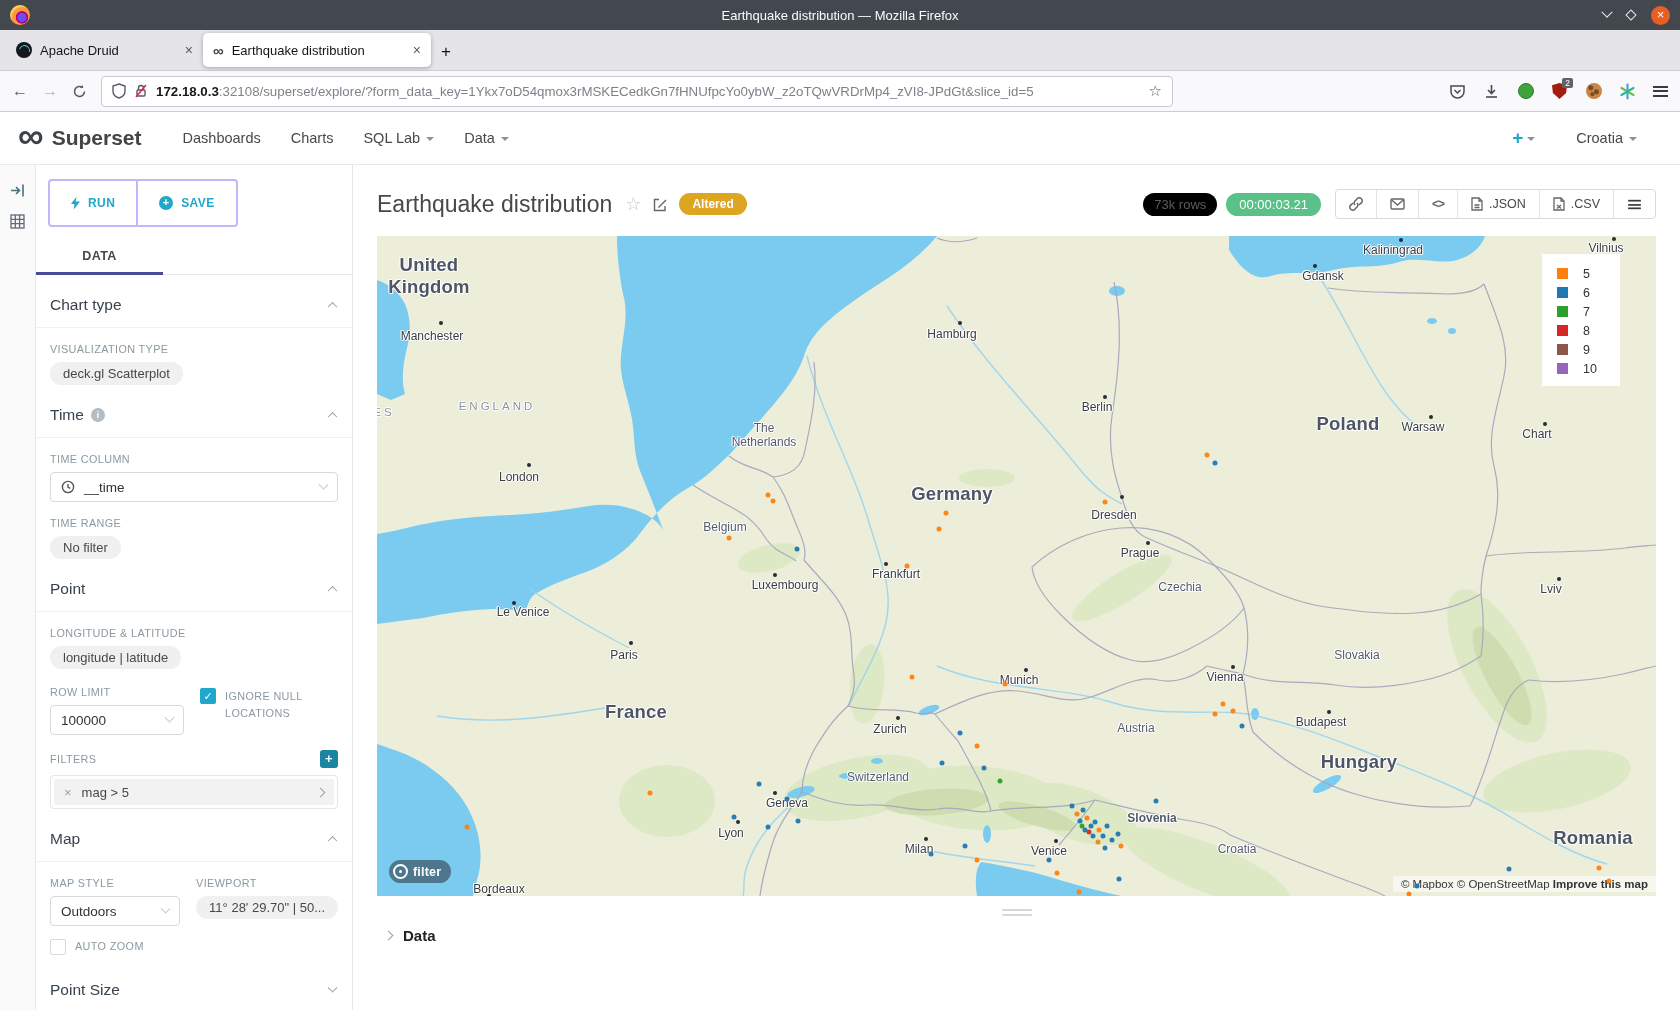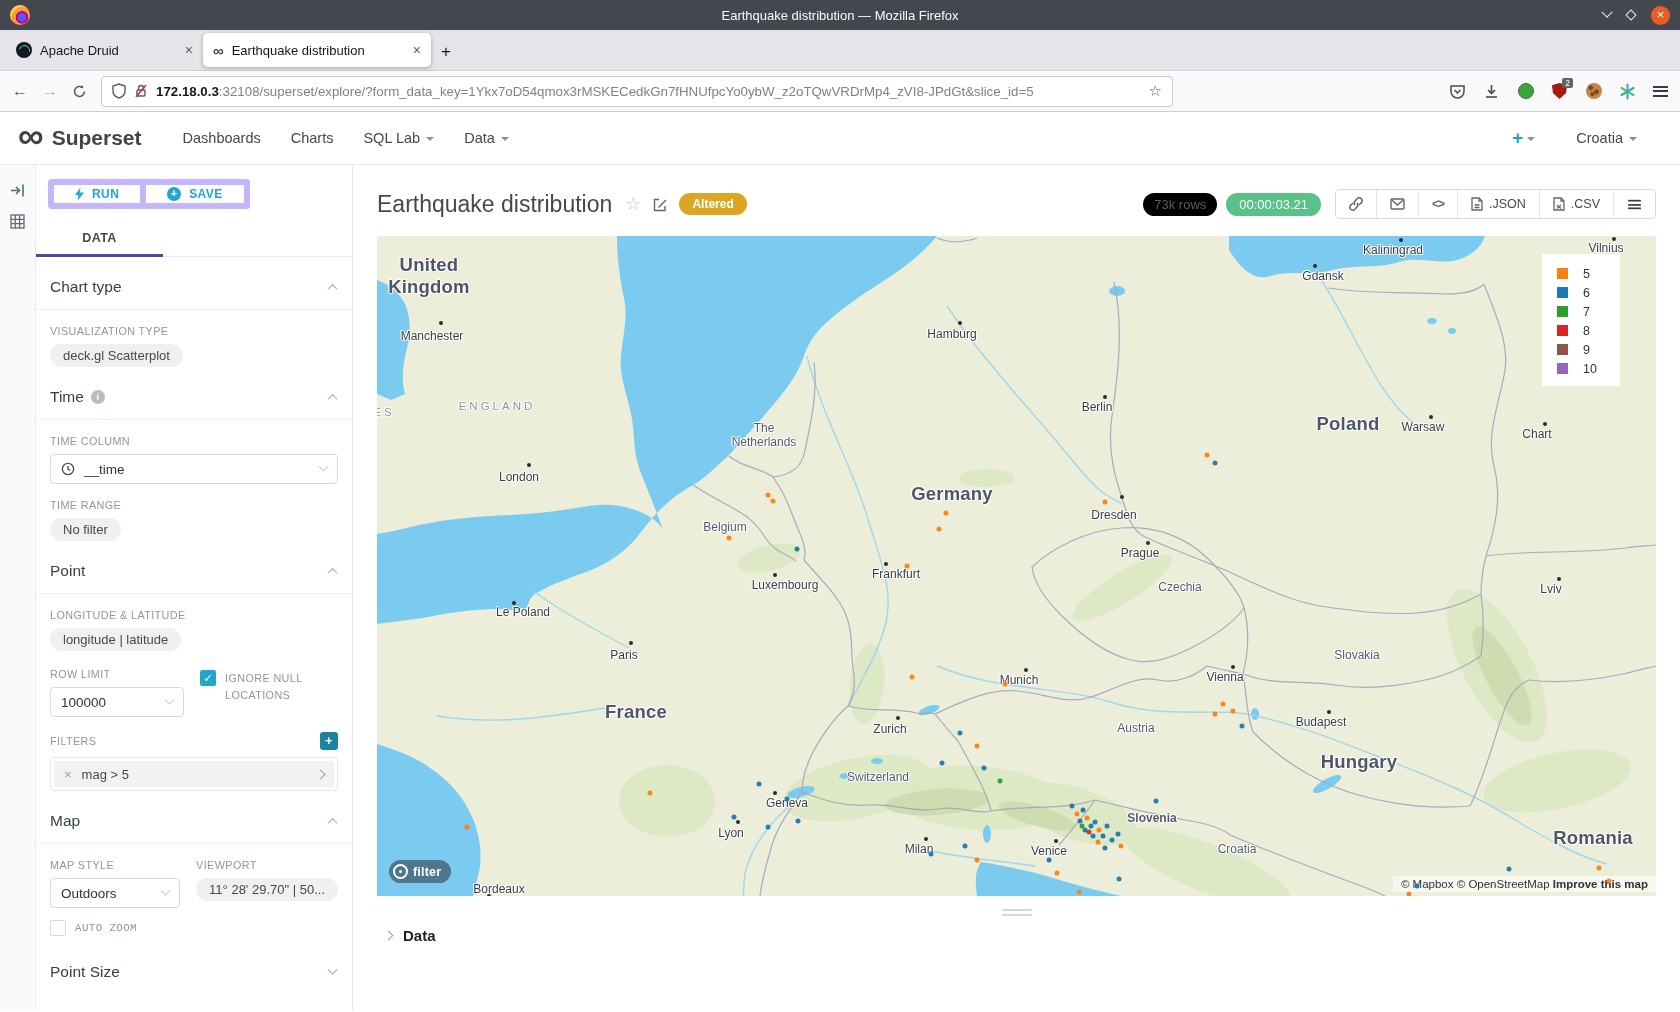--- a/index.html
+++ b/index.html
@@ -55,21 +55,21 @@
   .caret { width:0; height:0; border-left:4px solid transparent; border-right:4px solid transparent; border-top:4.5px solid #879399; margin-top:2px; }
   .snav-right { margin-left:auto; display:flex; align-items:center; gap:26px; padding-right:10px; }
   .plus-btn { color:#20a7c9; font-size:19px; font-weight:700; display:flex; align-items:center; gap:4px; }
 
   
   .workspace { display:flex; height:calc(1012px - 167px); }
   .rail { width:36px; background:#fafafa; border-right:1px solid #e9e9e9; display:flex; flex-direction:column; align-items:center; padding-top:18px; gap:16px; }
 
   .sidebar { width:317px; background:#fff; border-right:1px solid #e6e6e6; overflow:hidden; flex:none; }
   .btn-group { display:inline-flex; margin:14px 0 0 12px; }
-  .cta { height:30px; display:flex; align-items:center; gap:8px; padding:0 21px; border:6px solid #c4b5fd; color:#20a7c9; font-size:12px; font-weight:700; letter-spacing:.4px; background:#fff; }
+  .cta { height:48px; display:flex; align-items:center; gap:8px; padding:0 21px; border:2px solid #c4b5fd; color:#20a7c9; font-size:12px; font-weight:700; letter-spacing:.4px; background:#fff; }
   .cta.first { border-radius:4px 0 0 4px; }
   .cta.second { border-left:0; border-radius:0 4px 4px 0; }
   .bolt { width:9px; height:13px; background:#20a7c9; clip-path:polygon(62% 0,0 58%,38% 58%,30% 100%,100% 38%,52% 38%); }
   .plus-circle { width:14px; height:14px; border-radius:50%; background:#20a7c9; color:#fff; font-size:11px; font-weight:700; line-height:13px; text-align:center; }
   .tab-row { margin-top:15px; height:33px; border-bottom:1px solid #e8e8e8; position:relative; }
   .data-tab { position:absolute; left:0; top:0; width:127px; height:33px; text-align:center; padding-top:7px; font-size:12.5px; font-weight:700; color:#484848; letter-spacing:.4px; border-bottom:3px solid #484b9b; }
 
   .sec-head { display:flex; align-items:center; justify-content:space-between; padding:21px 16px 13px 14px; }
   .sec-title { font-size:15.5px; color:#37424e; display:flex; align-items:center; gap:7px; }
   .info-i { width:14px; height:14px; border-radius:50%; background:#b4bcc4; color:#fff; font-size:9.5px; line-height:14px; text-align:center; font-weight:700; }
@@ -349,21 +349,21 @@
         <span class="chev up"></span>
     </div>
     <div class="divider"></div>
     <div class="row2">
       <div style="width:134px;">
         <div class="ctl-label">MAP STYLE</div>
         <div class="select">
           <span>Outdoors</span>
           <span class="chev down"></span>
         </div>
-        <div style="display:flex; gap:9px; align-items:flex-start; margin-top:12px;font-family:Liberation Mono, monospace;">
+        <div style="display:flex; gap:9px; align-items:flex-end; margin-top:12px;">
           <span class="checkbox unchecked"></span>
           <span class="chk-label">AUTO ZOOM</span>
         </div>
       </div>
       <div style="flex:1;">
         <div class="ctl-label">VIEWPORT</div>
         <span class="pill" style="white-space:nowrap;">11° 28' 29.70" | 50...</span>
       </div>
     </div>
 
@@ -554,21 +554,21 @@
         <b>Improve this map</b>
       </div>
     <div class="mlabel country-lg" style="left: 52px; top: 40px;">United
 Kingdom</div>
         <div class="mlabel " style="left: 55px; top: 100px;">Manchester</div>
         <div class="citydot" style="left: 64px; top: 87px;"></div>
         <div class="mlabel region" style="left: 120px; top: 170px;">ENGLAND</div>
         <div class="mlabel region" style="left: 7px; top: 176px;">ES</div>
         <div class="mlabel " style="left: 142px; top: 241px;">London</div>
         <div class="citydot" style="left: 152px; top: 229px;"></div>
-        <div class="mlabel " style="left: 146px; top: 376px;">Le Poland</div>
+        <div class="mlabel " style="left: 146px; top: 376px;">Le Venice</div>
         <div class="citydot" style="left: 137px; top: 367px;"></div>
         <div class="mlabel " style="left: 247px; top: 419px;">Paris</div>
         <div class="citydot" style="left: 254px; top: 407px;"></div>
         <div class="mlabel country-lg" style="left: 259px; top: 476px;">France</div>
         <div class="mlabel " style="left: 122px; top: 653px;">Bordeaux</div>
         <div class="citydot" style="left: 112px; top: 660px;"></div>
         <div class="mlabel " style="left: 354px; top: 597px;">Lyon</div>
         <div class="citydot" style="left: 361px; top: 586px;"></div>
         <div class="mlabel " style="left: 410px; top: 567px;">Geneva</div>
         <div class="citydot" style="left: 398px; top: 557px;"></div>

